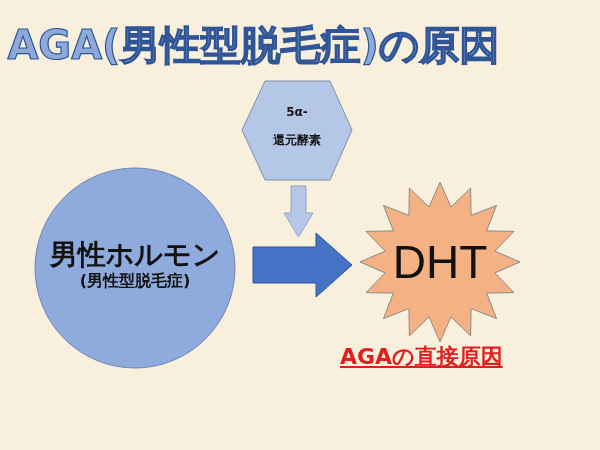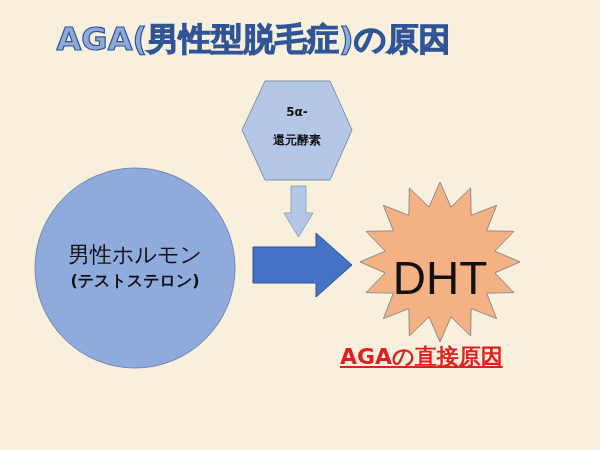--- a/index.html
+++ b/index.html
@@ -7,41 +7,41 @@
       width: 600px; height: 450px; overflow: hidden;
       background: #f8f0dd;
       position: relative;
       font-family: "DejaVu Sans", sans-serif;
     }
     .title {
       position: absolute; left: 0; top: 18px; width: 507px;
       text-align: center;
       font-family: "DejaVu Sans", sans-serif;
       font-weight: bold;
-      font-size: 32px;
+      font-size: 40px;
       color: #8eaadb;
       -webkit-text-stroke: 1.2px #2f5597;
       letter-spacing: 0px;
     }
     svg.diagram { position: absolute; left: 0; top: 0; }
     .hex-text {
       position: absolute; left: 242px; top: 98px; width: 110px;
       text-align: center; font-weight: bold; font-size: 12px; line-height: 28px;
       color: #111;
     }
     .circle-text {
       position: absolute; left: 35px; top: 240px; width: 200px; text-align: center;
       color: #111;
     }
-    .circle-main { font-weight: normal; font-size: 22px; line-height: 30px; display:block; }
+    .circle-main { font-weight: bold; font-size: 28px; line-height: 30px; display:block; }
     .circle-sub { font-weight: bold; font-size: 16px; line-height: 22px; display:block; }
     .star-text {
       position: absolute; left: 360px; top: 235px; width: 160px; text-align: center;
       font-family: "Liberation Sans", sans-serif;
-      font-size: 46px; line-height: 54px; color: #111; margin-top: 16px;
+      font-size: 46px; line-height: 54px; color: #111;
     }
     .caption {
       position: absolute; left: 340px; top: 342px; width: 210px; text-align: left;
       font-weight: bold; font-size: 22px; color: #e02020; text-decoration: underline;
     }
   </style>
 </head>
 <body>
 
 <div class="title">AGA(男性型脱毛症)の原因</div>
@@ -59,18 +59,18 @@
   <polygon id="star" fill="#f4b183" stroke="#8a8a8a" stroke-width="1" points="440.0,182.0 450.9,207.1 470.6,188.1 471.1,215.4 496.6,205.4 486.6,230.9 513.9,231.4 494.9,251.1 520.0,262.0 494.9,272.9 513.9,292.6 486.6,293.1 496.6,318.6 471.1,308.6 470.6,335.9 450.9,316.9 440.0,342.0 429.1,316.9 409.4,335.9 408.9,308.6 383.4,318.6 393.4,293.1 366.1,292.6 385.1,272.9 360.0,262.0 385.1,251.1 366.1,231.4 393.4,230.9 383.4,205.4 408.9,215.4 409.4,188.1 429.1,207.1"></polygon>
 </svg>
 
 <div class="hex-text">
   <div>5α-</div>
   <div>還元酵素</div>
 </div>
 
 <div class="circle-text">
   <span class="circle-main">男性ホルモン</span>
-  <span class="circle-sub">(テストステロン)</span>
+  <span class="circle-sub">(男性型脱毛症)</span>
 </div>
 
 <div class="star-text">DHT</div>
 
 <div class="caption">AGAの直接原因</div>
 
 </body></html>

